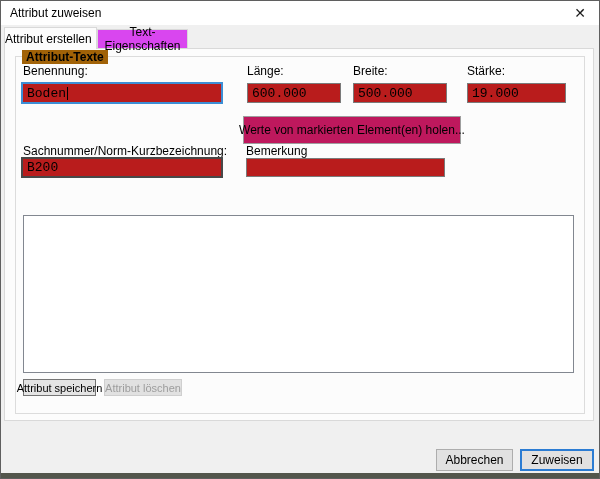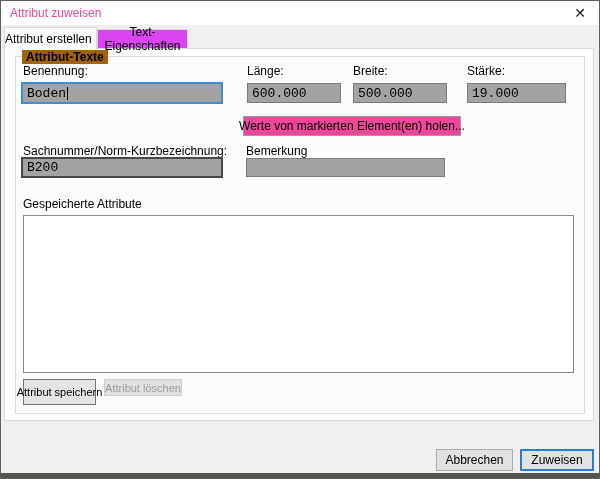--- a/index.html
+++ b/index.html
@@ -13,21 +13,21 @@
   .bottom-shadow {
     position:absolute; left:0; right:0; bottom:0; height:5px;
     background:#53564c;
   }
 
   
   .titlebar {
     position:absolute; left:0; top:0; right:0; height:24px;
     background:#ffffff; display:flex; align-items:center;
   }
-  .titlebar .title { font-size:12px; color:#ec4899; padding-left:9px; }
+  .titlebar .title { font-size:12px; color:#000000; padding-left:9px; }
   .close-btn {
     position:absolute; right:0; top:0; width:38px; height:24px;
     display:flex; align-items:center; justify-content:center;
     font-size:14px; color:#1a1a1a; cursor:default;
   }
 
   
   .tab {
     position:absolute; font-size:12px; color:#000; text-align:center;
     border:1px solid #d9d9d9; display:flex; align-items:center; justify-content:flex-start;
@@ -52,21 +52,21 @@
     border:1px solid #dcdcdc; z-index:1;
   }
   .groupbox-title {
     position:absolute; left:21px; top:49px; z-index:2;
     background:#a16207; padding:0 4px; font-size:12px; color:#000;font-weight:bold;
   }
 
   .lbl { position:absolute; font-size:12px; color:#000000; z-index:2; white-space:nowrap; }
 
   .input {
-    position:absolute; background:#a3a3a3; border:1px solid #7a7a7a; z-index:2;
+    position:absolute; background:#b91c1c; border:1px solid #7a7a7a; z-index:2;
     font-family:"Liberation Mono", monospace; font-size:13px; color:#000;
     display:flex; align-items:center; padding-left:4px; white-space:pre;
   }
   .input--focus { border:2px solid #3d8ed5; }
   .input--dark  { border:2px solid #484848;text-align:right; }
 
   .caret { display:inline-block; width:1px; height:13px; background:#000; margin-left:1px; }
 
   .listbox {
     position:absolute; left:22px; top:214px; width:551px; height:158px;
@@ -119,38 +119,37 @@
   <div class="input" style="left:246px; top:82px; width:94px; height:20px;">
     <span>600.000</span>
   </div>
   <div class="input" style="left:352px; top:82px; width:94px; height:20px;">
     <span>500.000</span>
   </div>
   <div class="input" style="left:466px; top:82px; width:99px; height:20px;">
     <span>19.000</span>
   </div>
 
-  <div class="btn" style="left:242px; top:115px; width:218px; height:20px; background:#ec4899;text-align:center;">
+  <div class="btn" style="left:242px; top:115px; width:218px; height:28px; background:#be185d;text-align:center;">
     <span>Werte von markierten Element(en) holen...</span>
   </div>
 
   <span class="lbl" style="left:22px; top:143px;">Sachnummer/Norm-Kurzbezeichnung:</span>
   <span class="lbl" style="left:245px; top:143px;">Bemerkung</span>
 
   <div class="input input--dark" style="left:20px; top:156px; width:202px; height:21px;">
     <span>B200</span>
   </div>
   <div class="input" style="left:245px; top:157px; width:199px; height:19px;">
     <span></span>
   </div>
 
-  <span class="lbl" style="left:22px; top:196px;">Gespeicherte Attribute</span>
   <div class="listbox"></div>
 
-  <div class="btn btn--small" style="left:22px; top:378px; width:73px; height:26px; border-color:#757575;">
+  <div class="btn btn--small" style="left:22px; top:378px; width:73px; height:17px; border-color:#757575;">
     <span>Attribut speichern</span>
   </div>
   <div class="btn btn--bottom" style="left:435px; top:448px; width:77px; height:22px;">
     <span>Abbrechen</span>
   </div>
 
   <div class="btn btn--small btn--disabled" style="left:103px; top:378px; width:78px; height:17px;">
     <span>Attribut löschen</span>
   </div>
   <div class="btn btn--bottom btn--default" style="left:519px; top:448px; width:74px; height:22px;">

